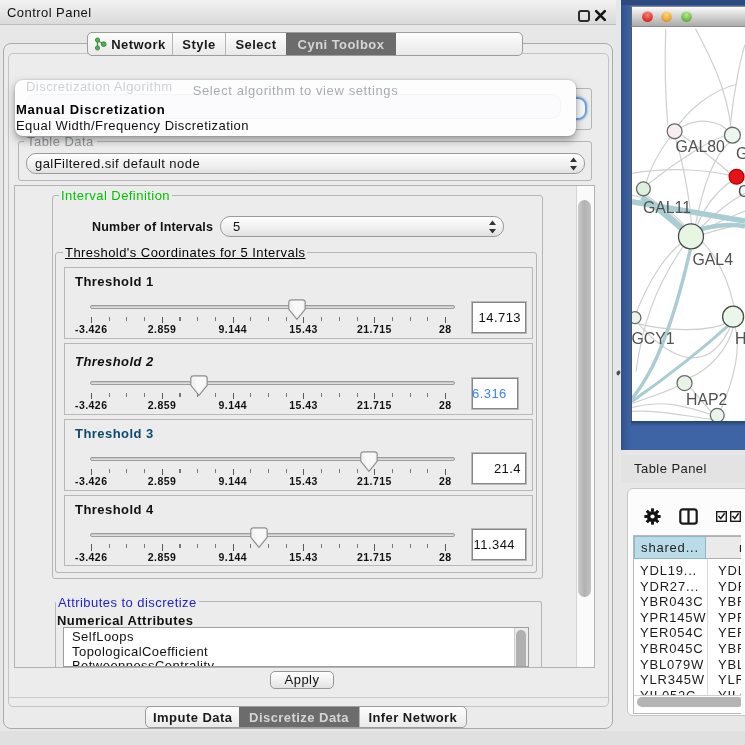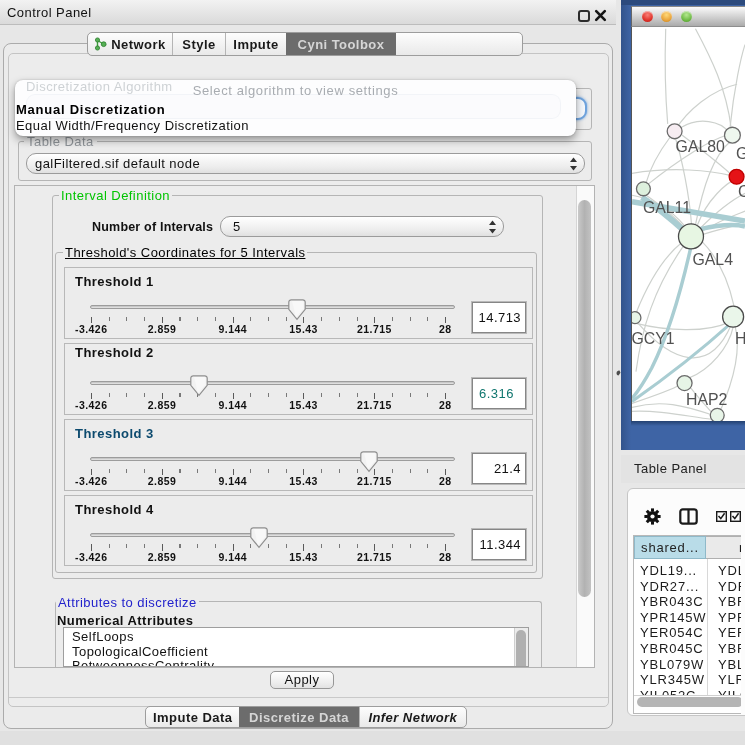--- a/index.html
+++ b/index.html
@@ -28,21 +28,21 @@
     <svg width="13" height="14" viewBox="0 0 13 14" style="margin-right:4px;">
         <line x1="3.5" y1="3.5" x2="3.5" y2="10.5" stroke="#3f9e3f" stroke-width="1.4"></line>
         <line x1="3.5" y1="3.5" x2="9.5" y2="7" stroke="#3f9e3f" stroke-width="1.4"></line>
         <circle cx="3.5" cy="3" r="2.1" fill="#55b055" stroke="#2c7d2c" stroke-width="0.8"></circle>
         <circle cx="3.5" cy="11" r="2.1" fill="#55b055" stroke="#2c7d2c" stroke-width="0.8"></circle>
         <circle cx="9.7" cy="7.2" r="2.4" fill="#55b055" stroke="#2c7d2c" stroke-width="0.8"></circle>
       </svg>
     <span>Network</span>
   </div>
   <div style="width:53px;display:flex;align-items:center;justify-content:center;border-right:1px solid #b5b5b5;">Style</div>
-  <div style="width:60px;display:flex;align-items:center;justify-content:center;">Impute</div>
+  <div style="width:60px;display:flex;align-items:center;justify-content:center;">Select</div>
   <div style="width:110px;display:flex;align-items:center;justify-content:center;background:#6c6c6c;color:#d6d6d6;">Cyni Toolbox</div>
 </div>
 
 <div class="abs" style="left:15px;top:88px;width:577px;height:42px;border:1px solid #b5b5b5;border-radius:3px;"></div>
 <div class="abs" style="left:560px;top:97px;width:27px;height:23px;border:2px solid #6fa3dd;border-radius:0 9px 9px 0;background:#f5f8fc;box-shadow:0 0 3px #6fa3dd;"></div>
 
 <div class="abs" style="left:15px;top:80px;width:561px;height:56px;background:#fdfdfe;border-radius:8px;box-shadow:0 4px 9px rgba(0,0,0,0.38), 0 0 2px rgba(0,0,0,0.2);overflow:hidden;z-index:5;">
   <div class="abs" style="left:11px;top:-1px;font-size:13px;color:#ced2d5;">Discretization Algorithm</div>
   <div class="abs" style="left:11px;top:14px;width:535px;height:25px;border:1px solid rgba(185,200,218,0.13);border-radius:9px;background:rgba(243,247,251,0.2);"></div>
   <div class="abs" style="left:0;top:3px;width:100%;text-align:center;font-size:13px;color:#a8acb1;letter-spacing:0.6px;">Select algorithm to view settings</div>
@@ -88,35 +88,35 @@
     <div style="position:absolute;left:238.6px;top:55px;transform:translateX(-50%);font-size:10.5px;font-weight:bold;color:#111;white-space:nowrap;">15.43</div>
     <div style="position:absolute;left:309.4px;top:55px;transform:translateX(-50%);font-size:10.5px;font-weight:bold;color:#111;white-space:nowrap;">21.715</div>
     <div style="position:absolute;left:380.2px;top:55px;transform:translateX(-50%);font-size:10.5px;font-weight:bold;color:#111;white-space:nowrap;">28</div>
     <svg style="position:absolute;left:223px;top:31px;" width="18" height="22" viewBox="0 0 18 22">
       <path d="M3.2,0.8 h11.6 a2.4,2.4 0 0 1 2.4,2.4 v7.2 l-8.2,10 l-8.2,-10 v-7.2 a2.4,2.4 0 0 1 2.4,-2.4 z" fill="#f2f2f2" stroke="#8e8e8e" stroke-width="1.2"></path>
       <path d="M4,2 h10 a1.5,1.5 0 0 1 1.5,1.5 v6 l-7.5,9 z" fill="#fcfcfc" opacity="0.6"></path>
     </svg>
     <div style="position:absolute;left:406px;top:33px;width:56px;height:33px;background:#fff;border:1px solid #b9b9b9;box-shadow:inset 0 0 0 1px #868686;font-size:13px;color:#111;text-align:right;line-height:31px;padding-right:5px;">14.713</div>
   </div>
 <div class="abs" style="left:64px;top:343px;width:469px;height:71.5px;border:1px solid #b8b8b8;">
-    <div style="position:absolute;left:10px;top:1px;font-size:13px;font-weight:bold;color:#111;">Threshold 2</div>
+    <div style="position:absolute;left:10px;top:10px;font-size:13px;font-weight:bold;color:#111;font-style:italic;">Threshold 2</div>
     <div style="position:absolute;left:25px;top:37px;width:365px;height:4px;border:1px solid #9c9c9c;border-radius:2px;background:linear-gradient(#bdbdbd,#e9e9e9);"></div>
     <div style="position:absolute;left:25.7px;top:48.5px;width:355.5px;height:4px;background:repeating-linear-gradient(90deg,#787878 0,#787878 1px,transparent 1px,transparent 17.7px);"></div>
     <div style="position:absolute;left:25.7px;top:48.5px;width:355.5px;height:6.5px;background:repeating-linear-gradient(90deg,#5a5a5a 0,#5a5a5a 1px,transparent 1px,transparent 70.8px);"></div>
     <div style="position:absolute;left:26.2px;top:55px;transform:translateX(-50%);font-size:10.5px;font-weight:bold;color:#111;white-space:nowrap;">-3.426</div>
     <div style="position:absolute;left:97px;top:55px;transform:translateX(-50%);font-size:10.5px;font-weight:bold;color:#111;white-space:nowrap;">2.859</div>
     <div style="position:absolute;left:167.8px;top:55px;transform:translateX(-50%);font-size:10.5px;font-weight:bold;color:#111;white-space:nowrap;">9.144</div>
     <div style="position:absolute;left:238.6px;top:55px;transform:translateX(-50%);font-size:10.5px;font-weight:bold;color:#111;white-space:nowrap;">15.43</div>
     <div style="position:absolute;left:309.4px;top:55px;transform:translateX(-50%);font-size:10.5px;font-weight:bold;color:#111;white-space:nowrap;">21.715</div>
     <div style="position:absolute;left:380.2px;top:55px;transform:translateX(-50%);font-size:10.5px;font-weight:bold;color:#111;white-space:nowrap;">28</div>
     <svg style="position:absolute;left:125px;top:31px;" width="18" height="22" viewBox="0 0 18 22">
       <path d="M3.2,0.8 h11.6 a2.4,2.4 0 0 1 2.4,2.4 v7.2 l-8.2,10 l-8.2,-10 v-7.2 a2.4,2.4 0 0 1 2.4,-2.4 z" fill="#f2f2f2" stroke="#8e8e8e" stroke-width="1.2"></path>
       <path d="M4,2 h10 a1.5,1.5 0 0 1 1.5,1.5 v6 l-7.5,9 z" fill="#fcfcfc" opacity="0.6"></path>
     </svg>
-    <div style="position:absolute;left:406px;top:32.5px;width:56px;height:33px;background:#fff;border:1px solid #b9b9b9;box-shadow:inset 0 0 0 1px #868686;font-size:13px;color:#0f766e;text-align:center;line-height:31px;padding-right:5px;">6.316</div>
+    <div style="position:absolute;left:406px;top:32.5px;width:48px;height:33px;background:#fff;border:1px solid #b9b9b9;box-shadow:inset 0 0 0 1px #868686;font-size:13px;color:#3b82f6;text-align:left;line-height:31px;padding-right:5px;">6.316</div>
   </div>
 <div class="abs" style="left:64px;top:419px;width:469px;height:71.5px;border:1px solid #b8b8b8;">
     <div style="position:absolute;left:10px;top:6px;font-size:13px;font-weight:bold;color:#0c4a6e;">Threshold 3</div>
     <div style="position:absolute;left:25px;top:37px;width:365px;height:4px;border:1px solid #9c9c9c;border-radius:2px;background:linear-gradient(#bdbdbd,#e9e9e9);"></div>
     <div style="position:absolute;left:25.7px;top:48.5px;width:355.5px;height:4px;background:repeating-linear-gradient(90deg,#787878 0,#787878 1px,transparent 1px,transparent 17.7px);"></div>
     <div style="position:absolute;left:25.7px;top:48.5px;width:355.5px;height:6.5px;background:repeating-linear-gradient(90deg,#5a5a5a 0,#5a5a5a 1px,transparent 1px,transparent 70.8px);"></div>
     <div style="position:absolute;left:26.2px;top:55px;transform:translateX(-50%);font-size:10.5px;font-weight:bold;color:#111;white-space:nowrap;">-3.426</div>
     <div style="position:absolute;left:97px;top:55px;transform:translateX(-50%);font-size:10.5px;font-weight:bold;color:#111;white-space:nowrap;">2.859</div>
     <div style="position:absolute;left:167.8px;top:55px;transform:translateX(-50%);font-size:10.5px;font-weight:bold;color:#111;white-space:nowrap;">9.144</div>
     <div style="position:absolute;left:238.6px;top:55px;transform:translateX(-50%);font-size:10.5px;font-weight:bold;color:#111;white-space:nowrap;">15.43</div>
@@ -136,40 +136,40 @@
     <div style="position:absolute;left:26.2px;top:55px;transform:translateX(-50%);font-size:10.5px;font-weight:bold;color:#111;white-space:nowrap;">-3.426</div>
     <div style="position:absolute;left:97px;top:55px;transform:translateX(-50%);font-size:10.5px;font-weight:bold;color:#111;white-space:nowrap;">2.859</div>
     <div style="position:absolute;left:167.8px;top:55px;transform:translateX(-50%);font-size:10.5px;font-weight:bold;color:#111;white-space:nowrap;">9.144</div>
     <div style="position:absolute;left:238.6px;top:55px;transform:translateX(-50%);font-size:10.5px;font-weight:bold;color:#111;white-space:nowrap;">15.43</div>
     <div style="position:absolute;left:309.4px;top:55px;transform:translateX(-50%);font-size:10.5px;font-weight:bold;color:#111;white-space:nowrap;">21.715</div>
     <div style="position:absolute;left:380.2px;top:55px;transform:translateX(-50%);font-size:10.5px;font-weight:bold;color:#111;white-space:nowrap;">28</div>
     <svg style="position:absolute;left:185px;top:31px;" width="18" height="22" viewBox="0 0 18 22">
       <path d="M3.2,0.8 h11.6 a2.4,2.4 0 0 1 2.4,2.4 v7.2 l-8.2,10 l-8.2,-10 v-7.2 a2.4,2.4 0 0 1 2.4,-2.4 z" fill="#f2f2f2" stroke="#8e8e8e" stroke-width="1.2"></path>
       <path d="M4,2 h10 a1.5,1.5 0 0 1 1.5,1.5 v6 l-7.5,9 z" fill="#fcfcfc" opacity="0.6"></path>
     </svg>
-    <div style="position:absolute;left:406px;top:32.5px;width:56px;height:33px;background:#fff;border:1px solid #b9b9b9;box-shadow:inset 0 0 0 1px #868686;font-size:13px;color:#111;text-align:right;line-height:31px;padding-right:5px;">11.344</div>
+    <div style="position:absolute;left:406px;top:32.5px;width:56px;height:33px;background:#fff;border:1px solid #b9b9b9;box-shadow:inset 0 0 0 1px #868686;font-size:13px;color:#111;text-align:right;line-height:31px;padding-right:11px;">11.344</div>
   </div>
 
 <div class="abs" style="left:55px;top:601px;width:487px;height:66px;border:1px solid #b5b5b5;border-radius:3px 3px 0 0;border-bottom:none;"></div>
 <div class="abs" style="left:56px;top:595px;background:#ececec;padding:0 2px;font-size:13px;color:#2222cc;">Attributes to discretize</div>
 <div class="abs" style="left:57px;top:613px;font-size:13px;font-weight:bold;color:#111;">Numerical Attributes</div>
 <div class="abs" style="left:63px;top:627px;width:466px;height:40px;border:1px solid #9e9e9e;background:#fff;overflow:hidden;">
   <div style="position:absolute;right:0;top:0;width:14px;height:100%;background:#ececec;border-left:1px solid #cfcfcf;"></div>
   <div style="position:absolute;right:2px;top:2px;width:10px;height:60px;background:#b0b0b0;border-radius:5px;"></div>
   <div style="padding:2px 0 0 8px;font-size:13px;color:#111;line-height:14.6px;">SelfLoops<br>TopologicalCoefficient<br>BetweennessCentrality</div>
 </div>
 
 <div class="abs" style="left:9px;top:697px;width:599px;height:1px;background:#c9c9c9;"></div>
 
 <div class="abs" style="left:270px;top:671px;width:64px;height:18px;border:1px solid #979797;border-radius:5px;background:linear-gradient(#ffffff,#ececec 70%,#e2e2e2);font-size:13px;color:#111;text-align:center;line-height:16px;">Apply</div>
 
 <div class="abs" style="left:145px;top:706px;width:322px;height:22px;border:1px solid #9d9d9d;border-radius:5px;background:linear-gradient(#fdfdfd,#e9e9e9);overflow:hidden;display:flex;font-size:13px;font-weight:bold;color:#1a1a1a;">
   <div style="width:94px;display:flex;align-items:center;justify-content:center;">Impute Data</div>
   <div style="width:120px;display:flex;align-items:center;justify-content:center;background:#6c6c6c;color:#d6d6d6;">Discretize Data</div>
-  <div style="width:108px;display:flex;align-items:center;justify-content:center;border-left:1px solid #b5b5b5;font-style:italic;">Infer Network</div>
+  <div style="width:108px;display:flex;align-items:center;justify-content:center;border-left:1px solid #b5b5b5;">Infer Network</div>
 </div>
 
 <svg class="abs" style="left:615.5px;top:369.5px;" width="5" height="6" viewBox="0 0 5 6">
     <path d="M0.5 3.2 C0.5 1.4 2 0.3 3.5 0.5 L4.5 2.8 L2.5 5.5 C1.2 5.2 0.5 4.4 0.5 3.2 Z" fill="#4d4d4d"></path>
   </svg>
 
 <div class="abs" style="left:621px;top:0;width:124px;height:450px;background:linear-gradient(90deg,#32538b,#3e64a5 10px);"></div>
 <div class="abs" style="left:621px;top:0;width:124px;height:5px;background:#2c4a7d;"></div>
 <div class="abs" style="left:631px;top:420px;width:114px;height:6px;background:linear-gradient(#1e3a66,rgba(62,100,165,0));"></div>
 <div class="abs" style="left:631px;top:6px;width:114px;height:21px;background:linear-gradient(#fafafa,#ababab);border-left:1px solid #666;border-top:1px solid #888;border-bottom:1px solid #8e8e8e;"></div>

